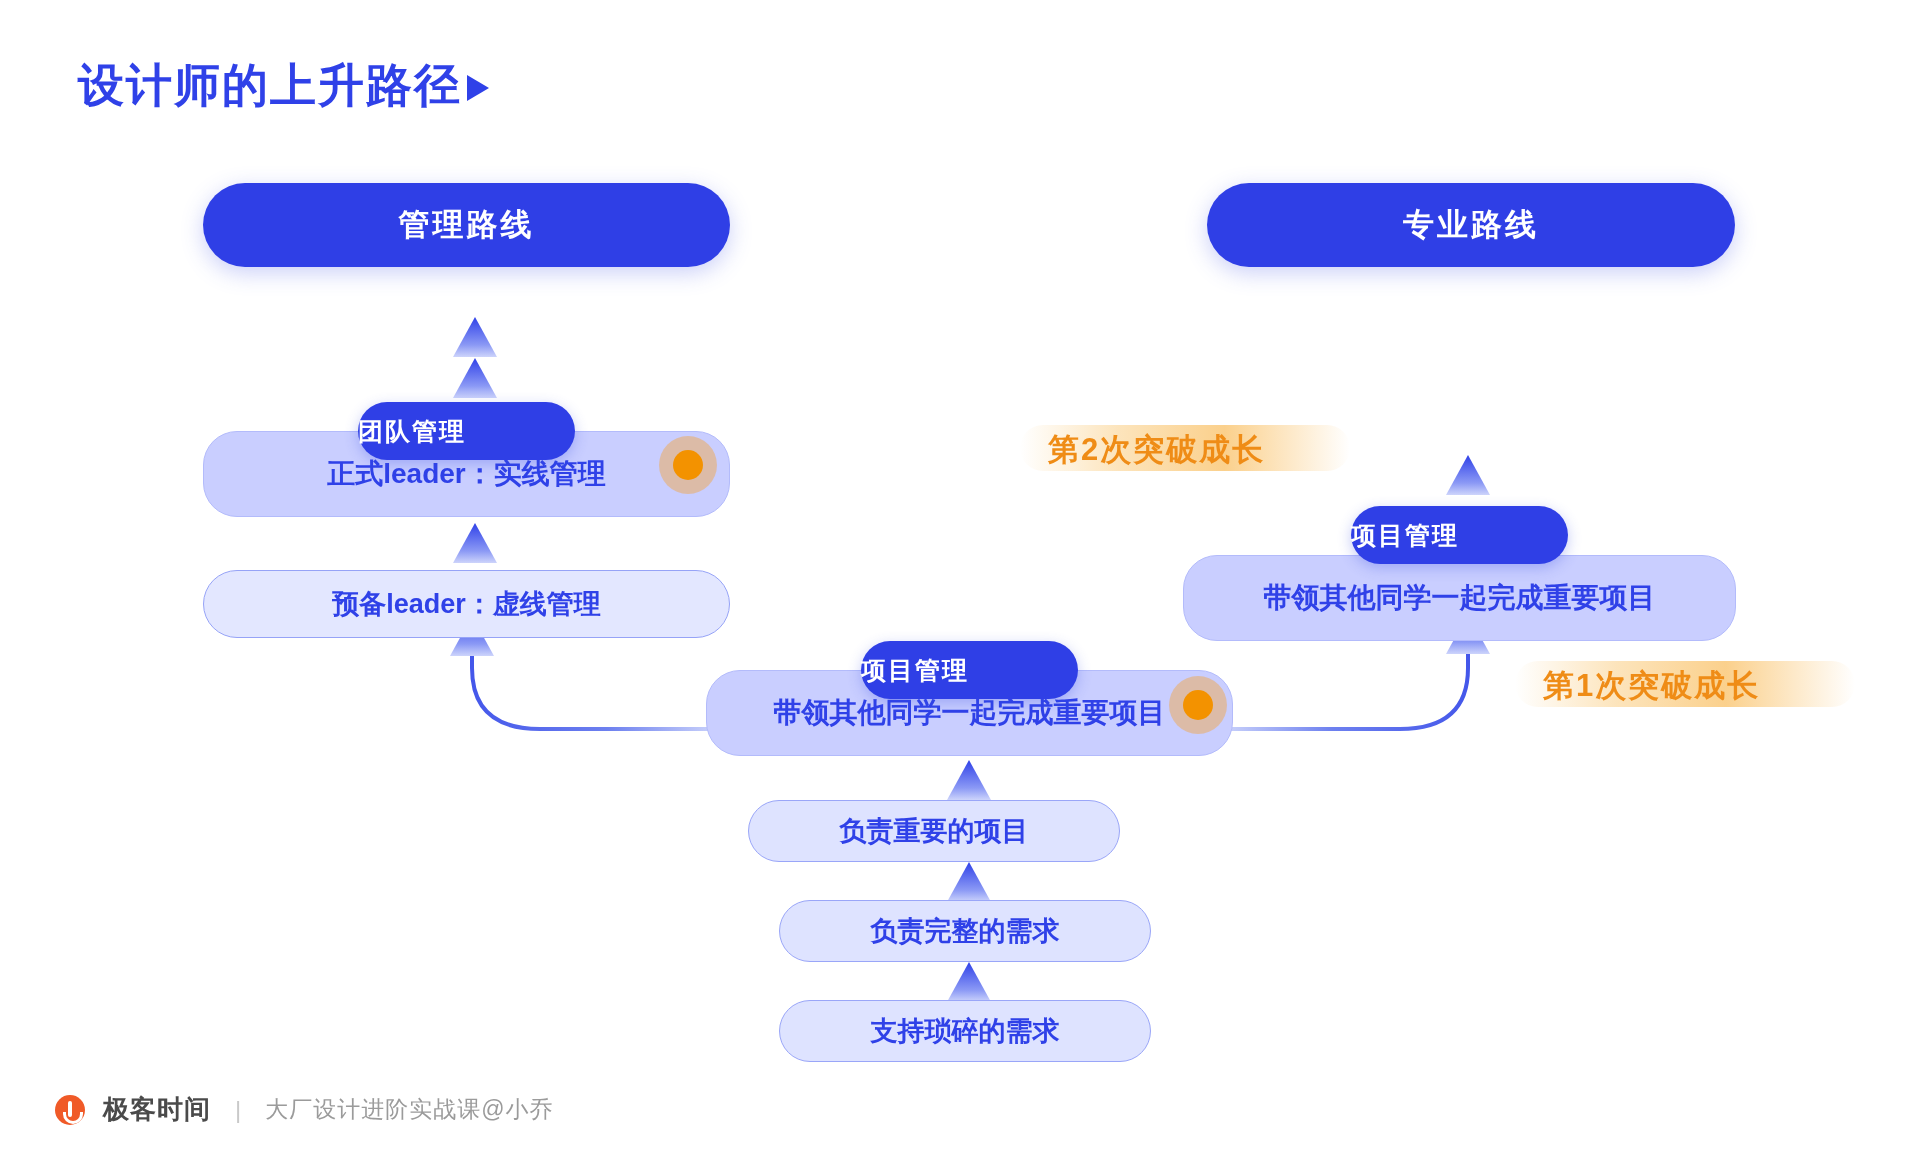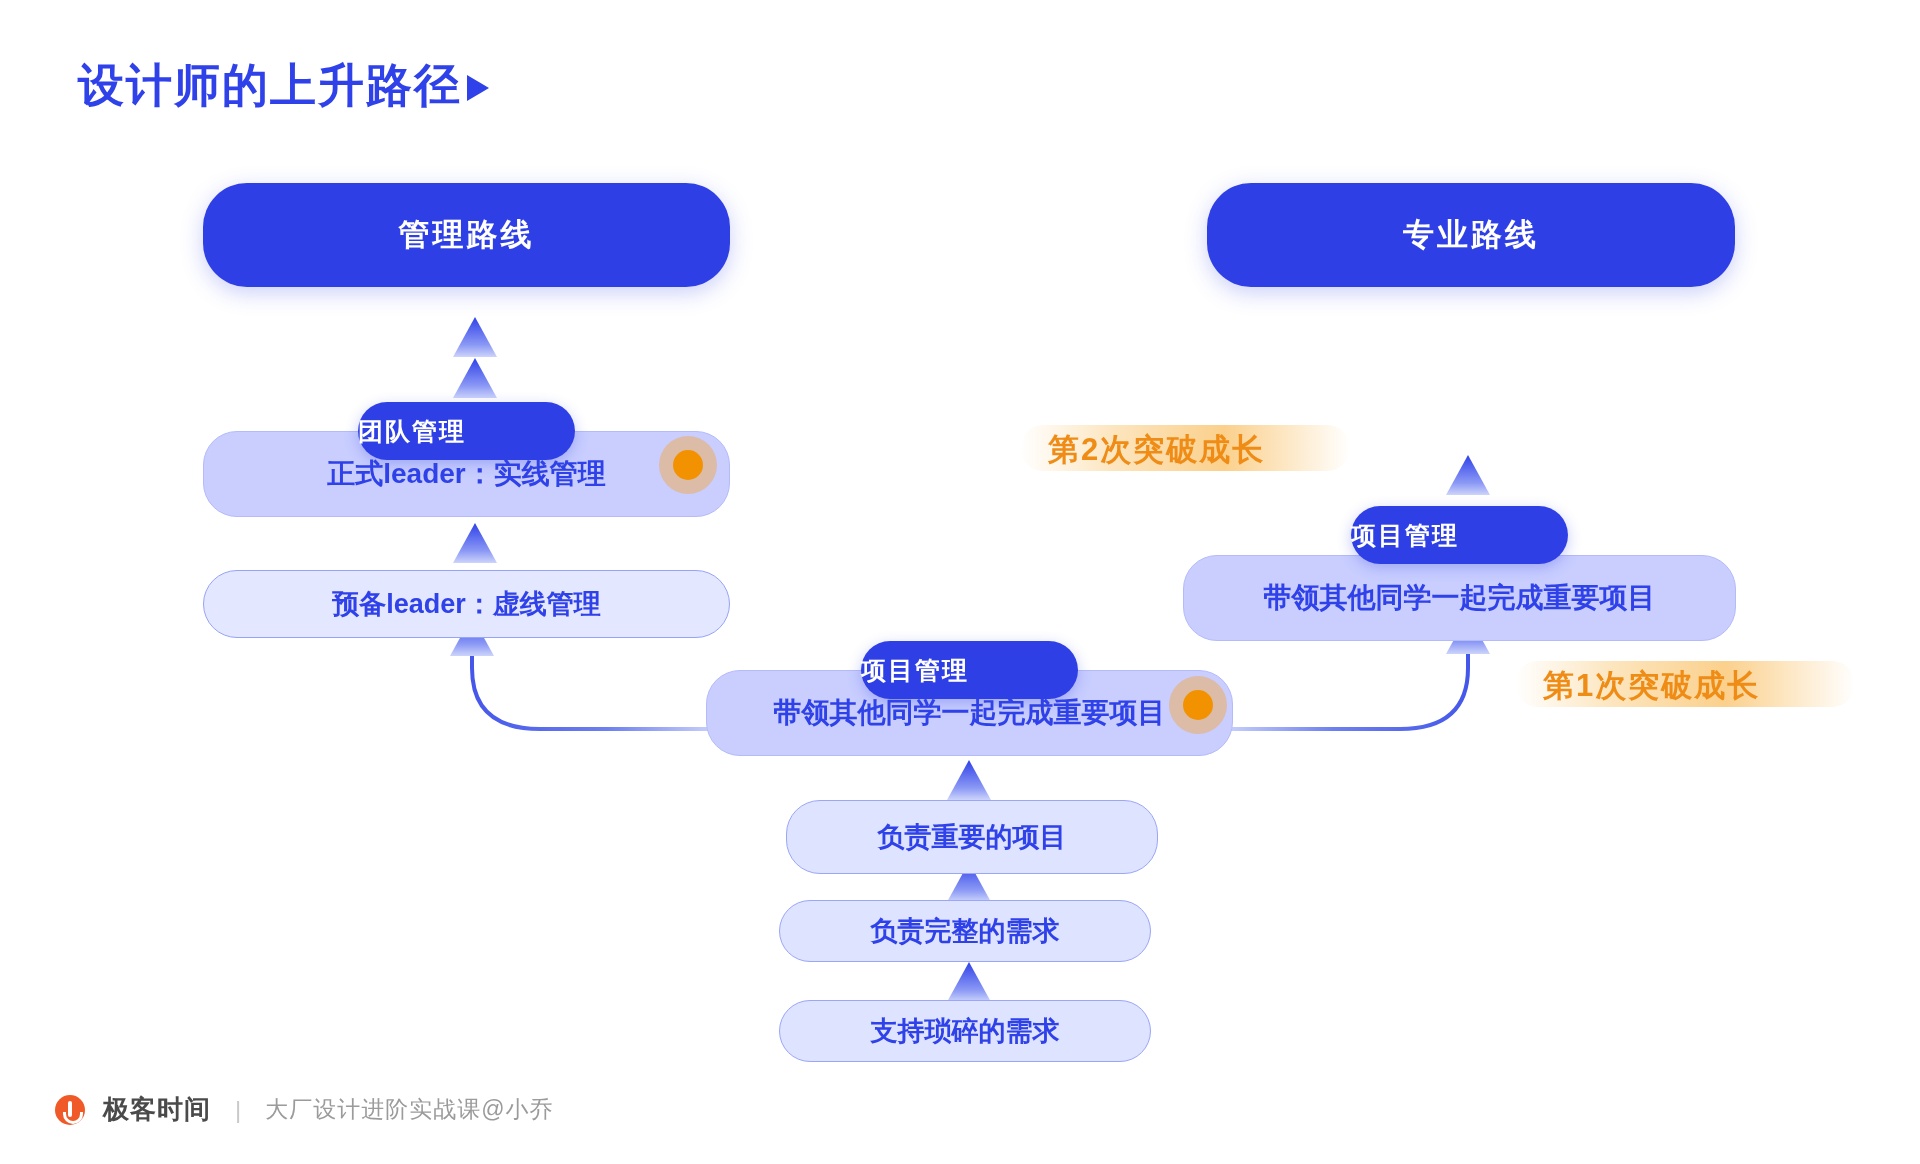--- a/index.html
+++ b/index.html
@@ -23,21 +23,21 @@
     width:0;height:0;
     border-left:22px solid #2f41e8;
     border-top:13px solid transparent;
     border-bottom:13px solid transparent;
     margin-top:4px;
   }
 
   
   .header-pill{
     position:absolute;
-    height:104px;border-radius:44px;
+    height:84px;border-radius:44px;
     background:#2f3fe6;
     color:#ffffff;
     font-size:31px;font-weight:bold;letter-spacing:3px;
     display:flex;align-items:center;justify-content:center;
     box-shadow:0 6px 22px rgba(70,85,230,.28);
   }
   #pill-manage{left:203px;top:183px;width:527px;}
   #pill-pro{left:1207px;top:183px;width:528px;}
 
   
@@ -66,21 +66,21 @@
     font-size:27px;
   }
 
   
   #n-formal-leader{left:203px;top:431px;width:527px;height:86px;}
   #n-prep-leader  {left:203px;top:570px;width:527px;height:68px;}
   #n-center-pm    {left:706px;top:670px;width:527px;height:86px;}
   #n-right-pm     {left:1183px;top:555px;width:553px;height:86px;}
 
   
-  #n-imp-project  {left:786px;top:800px;width:372px;height:74px;}
+  #n-imp-project  {left:748px;top:800px;width:372px;height:62px;}
   #n-full-demand  {left:779px;top:900px;width:372px;height:62px;}
   #n-small-demand {left:779px;top:1000px;width:372px;height:62px;}
 
   
   .badge{
     position:absolute;
     height:58px;border-radius:29px;
     background:#2f3fe6;color:#fff;
     font-size:25px;font-weight:bold;letter-spacing:2px;
     display:flex;align-items:center;justify-content:flex-start;

